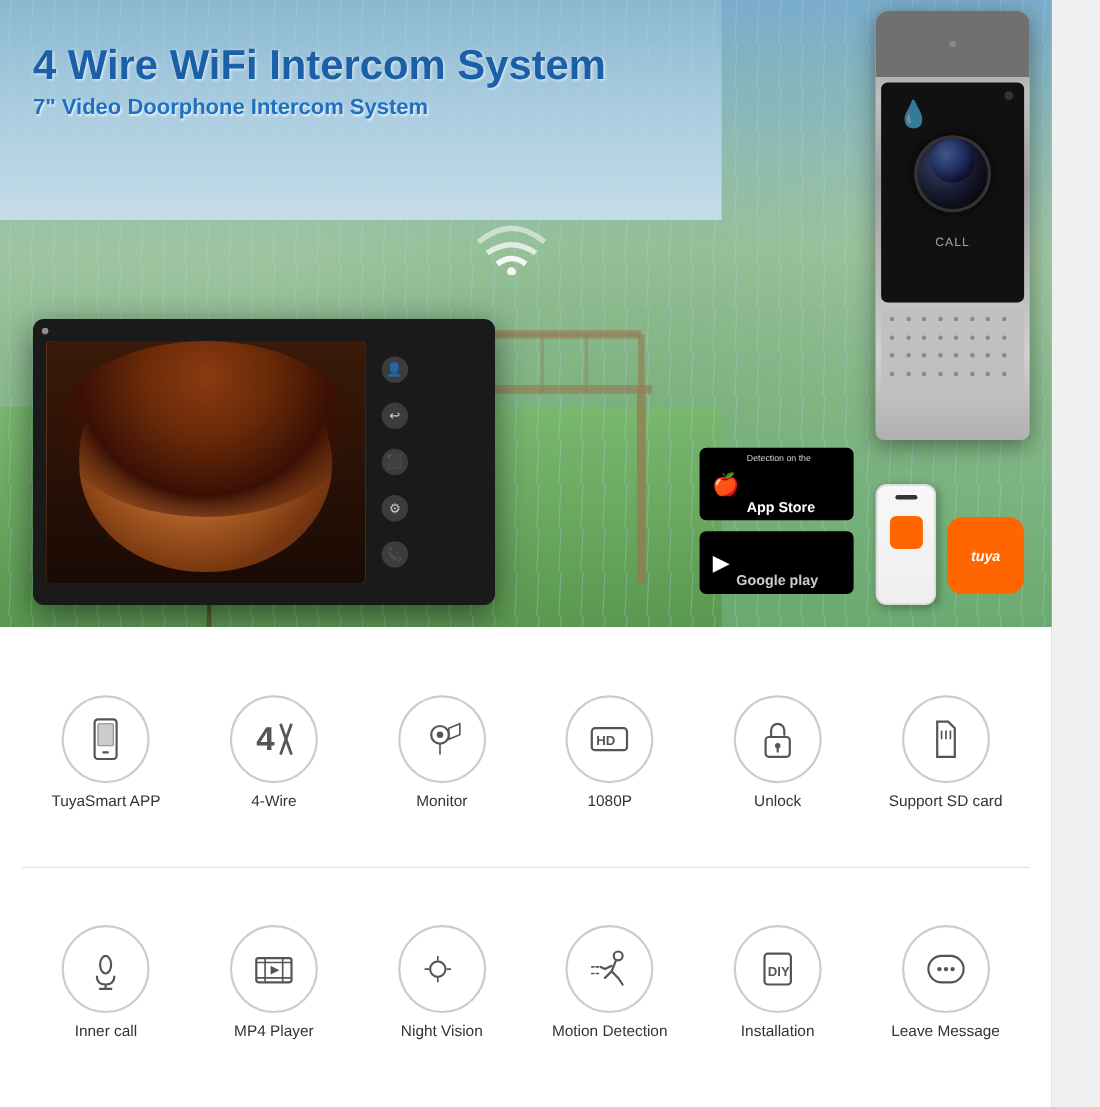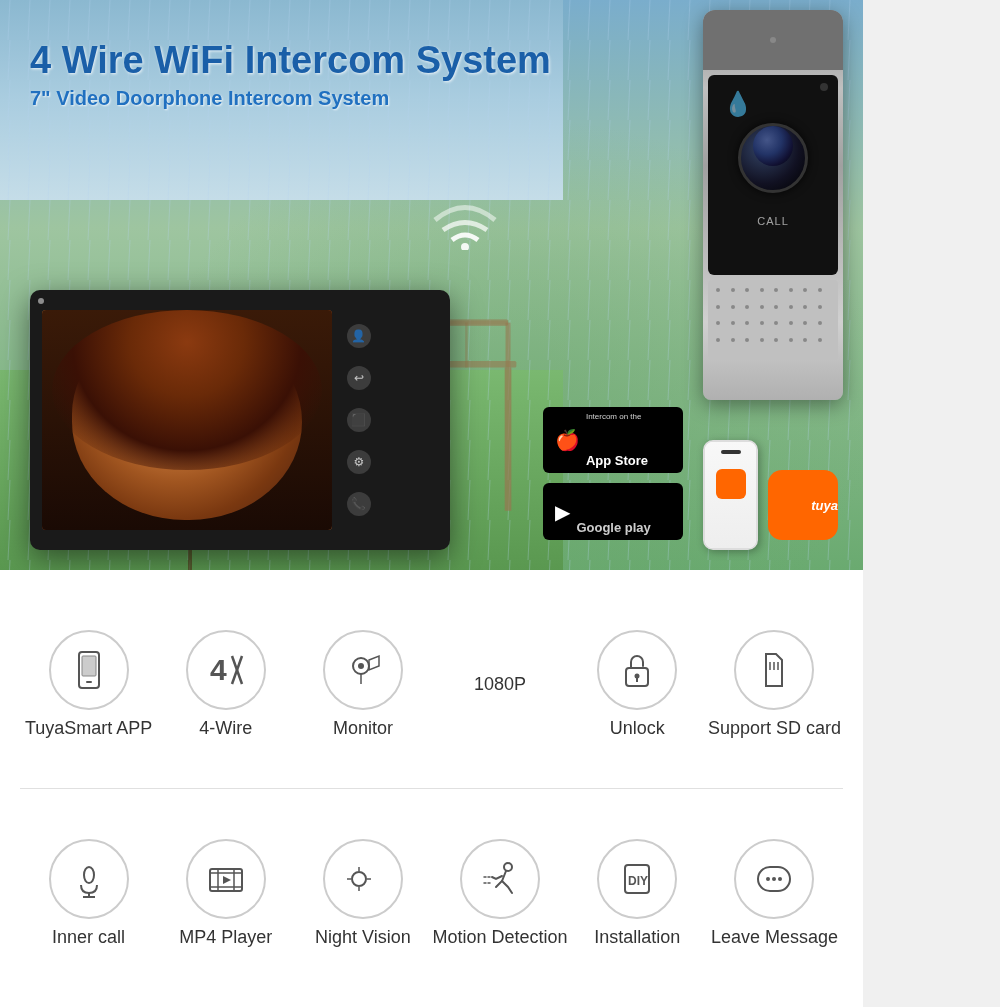--- a/index.html
+++ b/index.html
@@ -5,21 +5,21 @@
     * { box-sizing: border-box; margin: 0; padding: 0; }
     body {
       width: 1000px;
       height: 1007px;
       font-family: Arial, sans-serif;
       background: #f0f0f0;
       overflow: hidden;
     }
 
     .main-container {
-      width: 863px;
+      width: 956px;
       height: 1007px;
       display: flex;
       flex-direction: column;
       background: #d946ef;
     }
 
     
     .hero {
       position: relative;
       width: 100%;
@@ -278,21 +278,21 @@
     .tuya-logo {
       position: absolute;
       bottom: 30px;
       right: 25px;
       width: 70px;
       height: 70px;
       background: #ff6600;
       border-radius: 14px;
       display: flex;
       flex-direction: column;
-      align-items: flex-end;
+      align-items: center;
       justify-content: center;
       color: #fff;
       font-size: 28px;
       font-weight: 900;
       z-index: 10;
     }
 
     
     .phone-mockup {
       position: absolute;
@@ -366,21 +366,21 @@
       border: 2px solid #ccc;
       display: flex;
       align-items: center;
       justify-content: center;
       font-size: 32px;
       color: #555;
       background: #fff;
     }
 
     .feature-label {
-      font-size: 18px;
+      font-size: 14px;
       color: #333;
       text-align: center;
     }
 
     .divider {
       height: 1px;
       background: #e0e0e0;
       margin: 5px 0;
     }
 
@@ -521,21 +521,21 @@
         <div class="speaker-dot"></div>
         <div class="speaker-dot"></div>
         <div class="speaker-dot"></div>
       </div>
     </div>
 
     <div class="app-badges">
       <div class="app-badge">
         <span class="app-badge-icon">🍎</span>
         <div class="app-badge-text">
-          <span>Intercom on the</span>
+          <span>Detection on the</span>
           <span>App Store</span>
         </div>
       </div>
       <div class="app-badge">
         <span class="app-badge-icon">▶</span>
         <div class="app-badge-text">
           <span>Google play</span>
         </div>
       </div>
     </div>
@@ -586,20 +586,26 @@
             <circle cx="20" cy="18" r="8" stroke="#555" stroke-width="2"></circle>
             <circle cx="20" cy="18" r="3" fill="#555"></circle>
             <path d="M28 12 L38 8 L38 18 L28 22 Z" stroke="#555" stroke-width="1.5" fill="none"></path>
             <line x1="20" y1="26" x2="20" y2="36" stroke="#555" stroke-width="1.5"></line>
           </svg>
         </div>
         <span class="feature-label">Monitor</span>
       </div>
 
       <div class="feature-item">
+        <div class="feature-icon-circle">
+          <svg class="icon-svg" viewBox="0 0 44 44" fill="none">
+            <rect x="6" y="12" width="32" height="20" rx="3" stroke="#555" stroke-width="2"></rect>
+            <text x="10" y="27" font-size="12" font-weight="bold" fill="#555" font-family="Arial">HD</text>
+          </svg>
+        </div>
         <span class="feature-label">1080P</span>
       </div>
 
       <div class="feature-item">
         <div class="feature-icon-circle">
           <svg class="icon-svg" viewBox="0 0 44 44" fill="none">
             <rect x="11" y="20" width="22" height="18" rx="3" stroke="#555" stroke-width="2"></rect>
             <path d="M16 20 V14 A6 6 0 0 1 28 14 V18" stroke="#555" stroke-width="2" fill="none" stroke-linecap="round"></path>
             <circle cx="22" cy="28" r="2.5" fill="#555"></circle>
             <line x1="22" y1="30" x2="22" y2="34" stroke="#555" stroke-width="2"></line>

